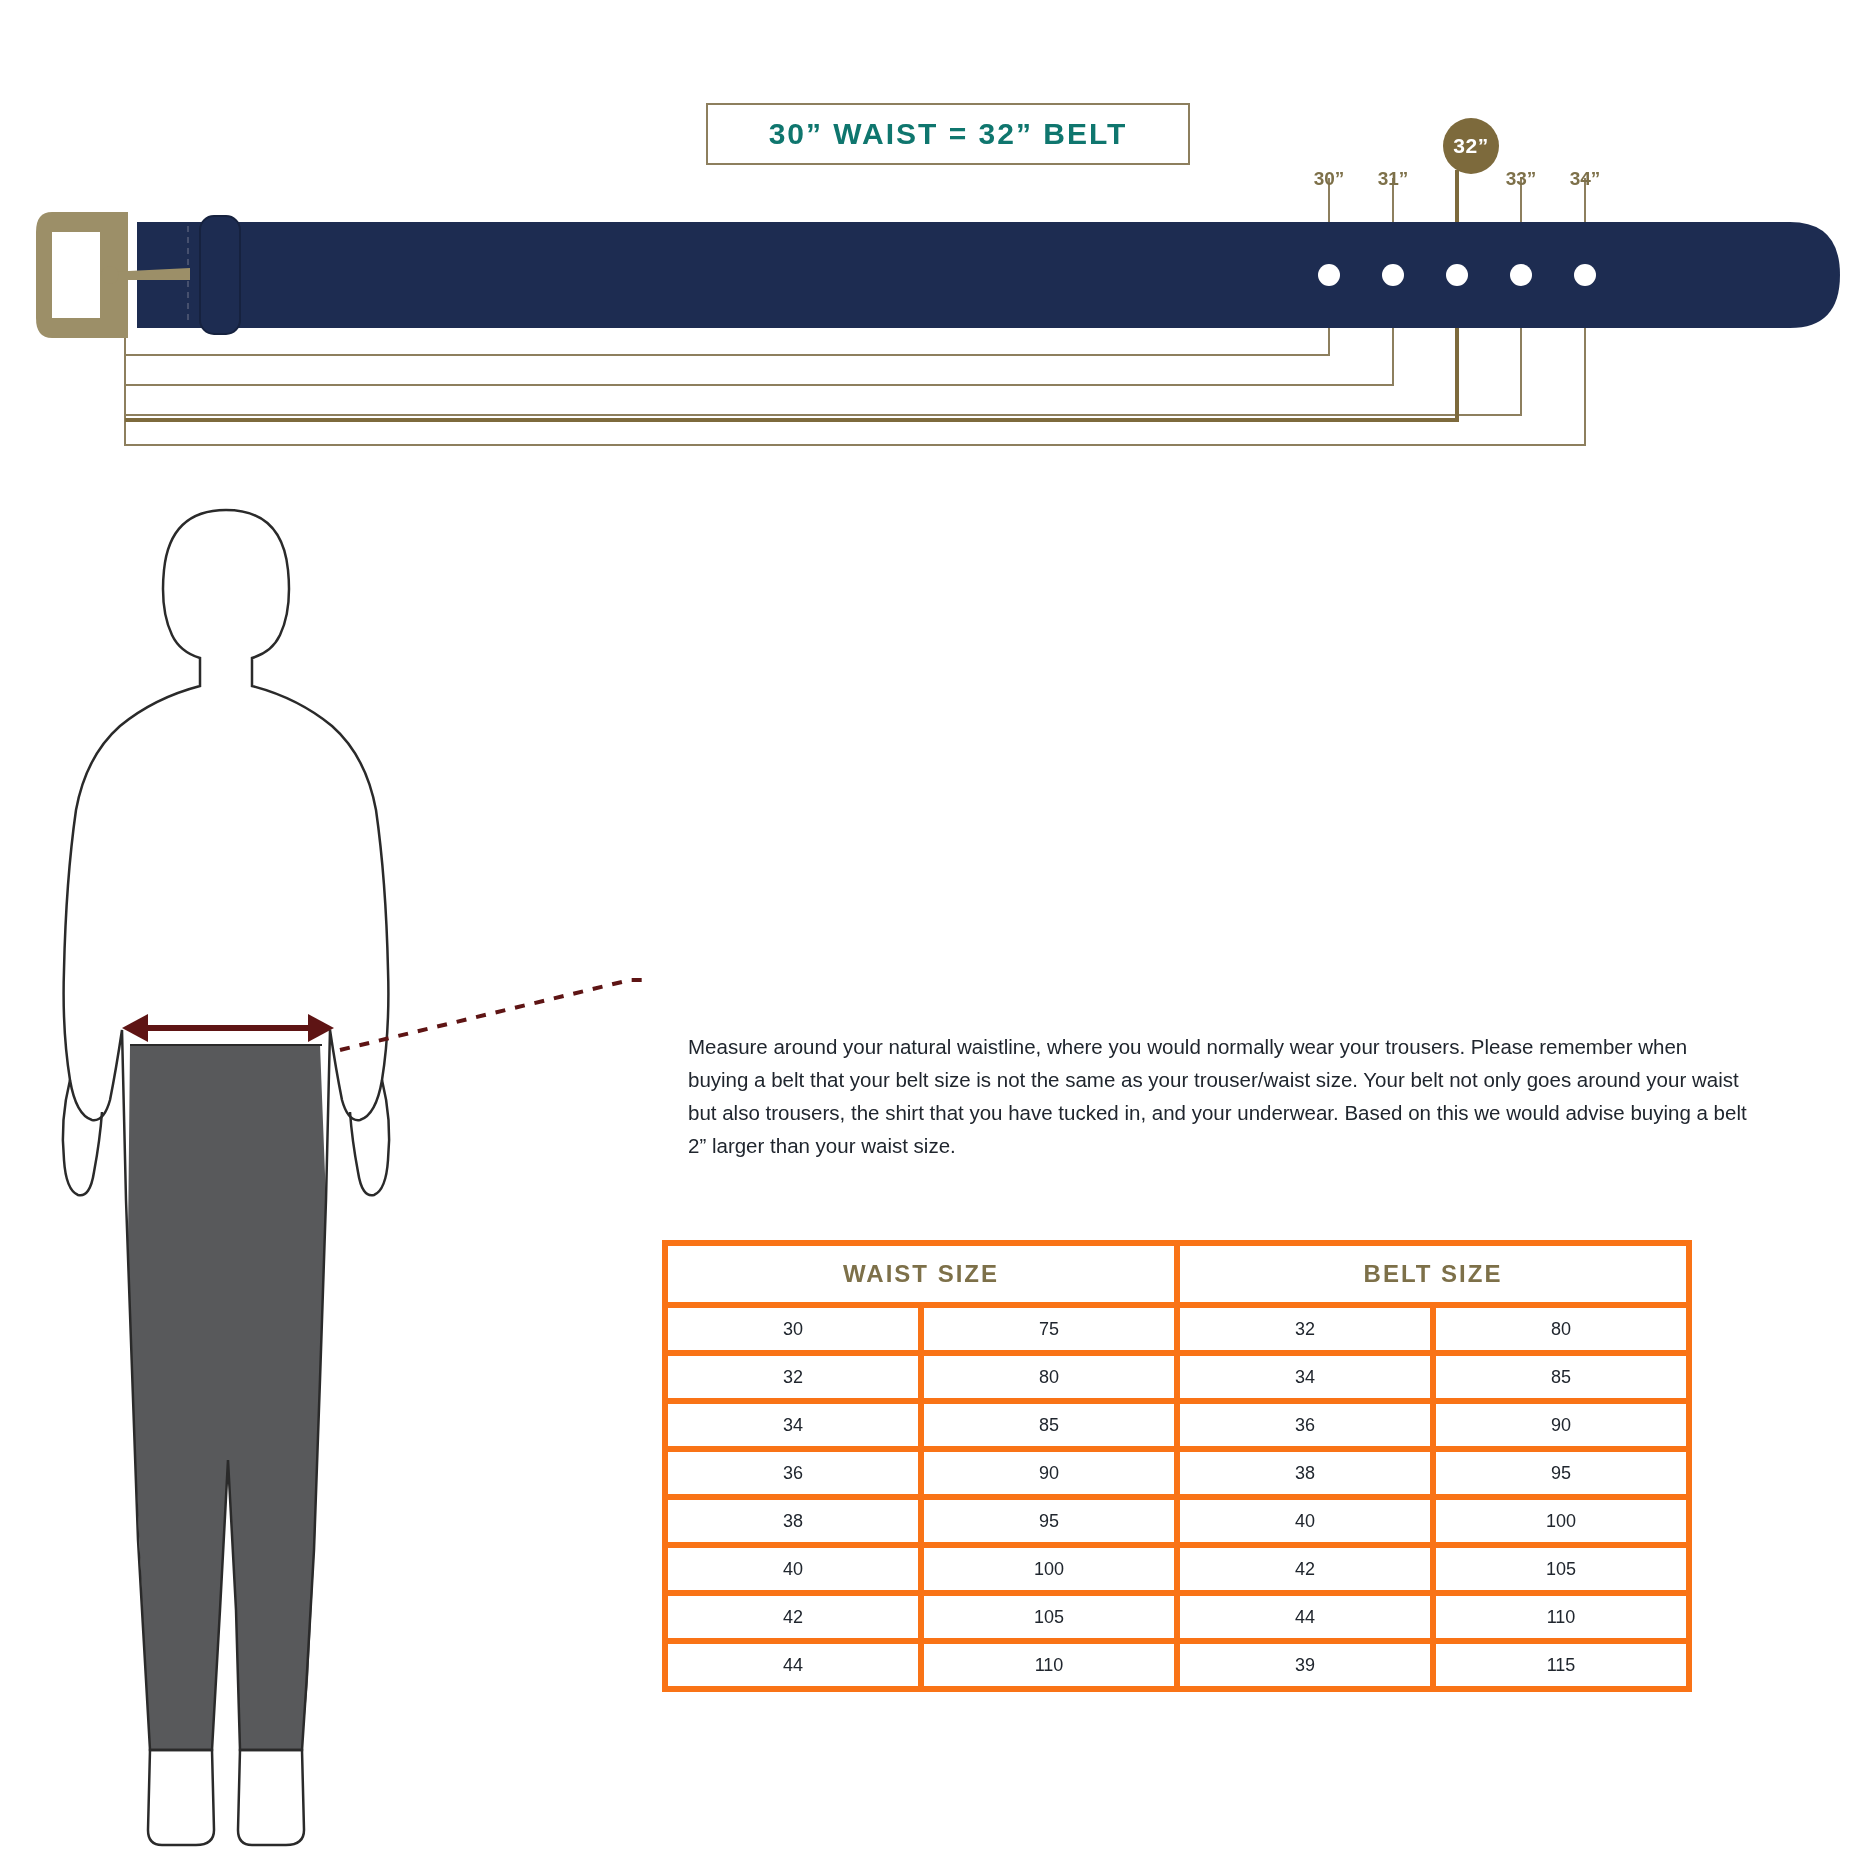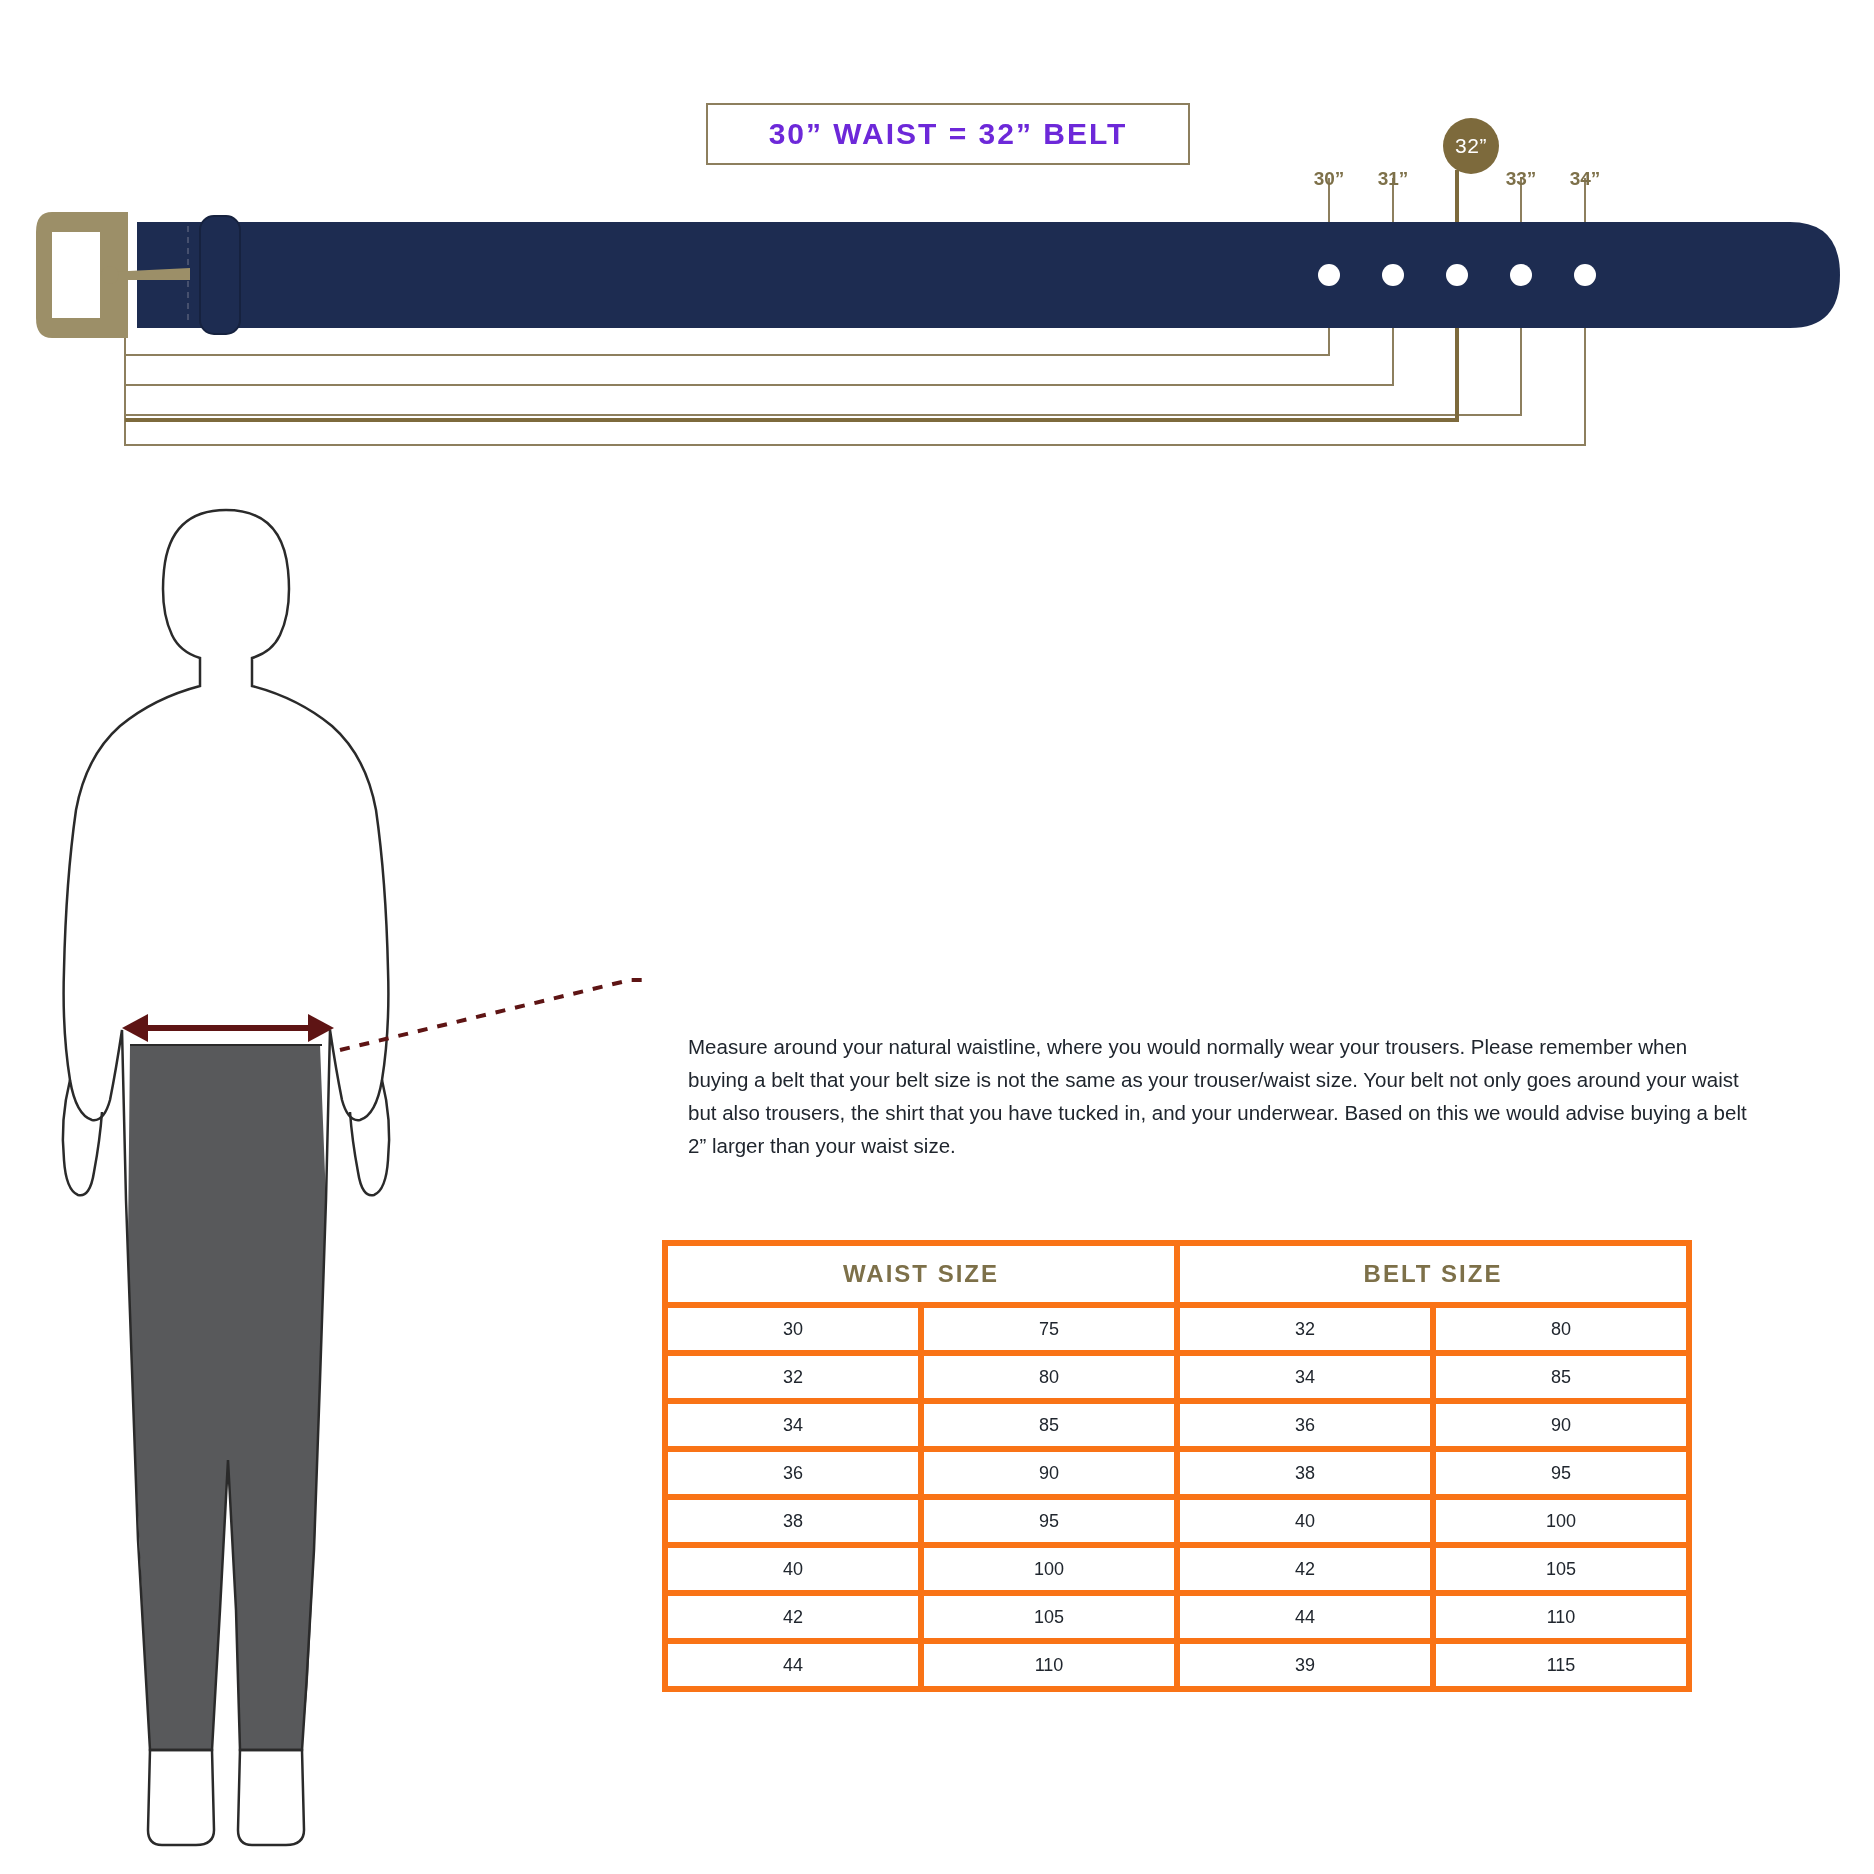--- a/index.html
+++ b/index.html
@@ -31,21 +31,21 @@
     border: 2px solid #8d7f5e;
     box-sizing: border-box;
     display: flex;
     align-items: center;
     justify-content: center;
   }
   .callout-box span {
     font-size: 30px;
     font-weight: bold;
     letter-spacing: 2px;
-    color: #6d28d9;
+    color: #0f766e;
     white-space: nowrap;
     text-align: center;
   }
 
   
   .hole-label {
     position: absolute;
     font-size: 19px;
     font-weight: bold;
     color: #7d7049;
@@ -55,21 +55,21 @@
   .badge-32 {
     position: absolute;
     left: 1443px;
     top: 118px;
     width: 56px;
     height: 56px;
     border-radius: 50%;
     background: #7d6a3c;
     color: #ffffff;
     font-size: 21px;
-    font-weight: normal;
+    font-weight: bold;
     display: flex;
     align-items: center;
     justify-content: center;
     letter-spacing: 0.5px;
   }
 
   
   .heading {
     position: absolute;
     left: 664px;

